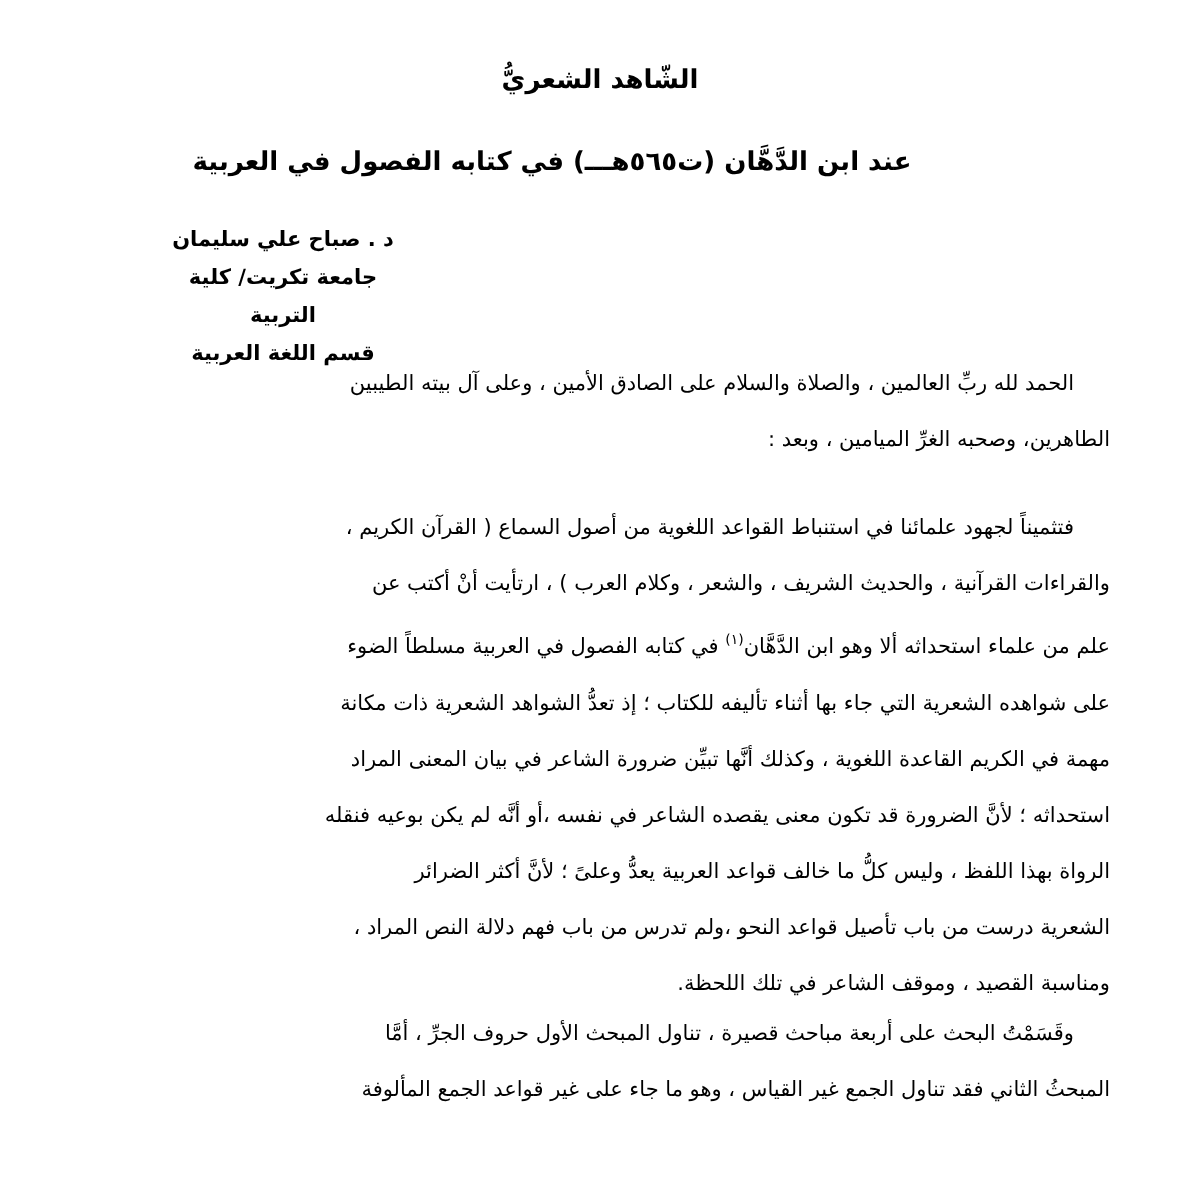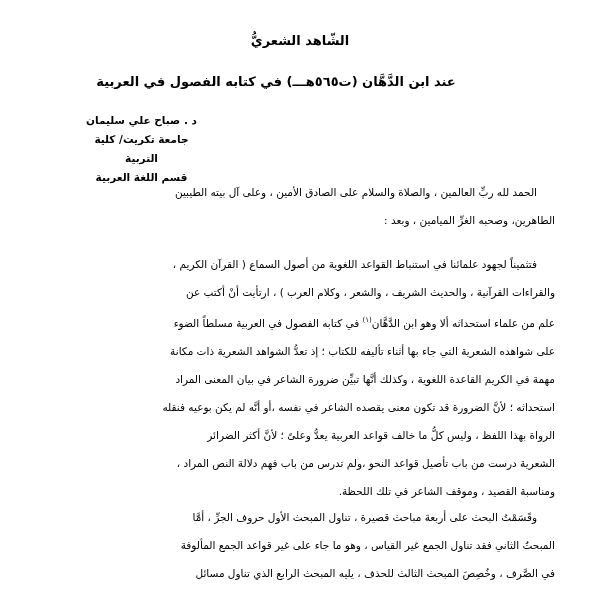--- a/index.html
+++ b/index.html
@@ -62,16 +62,15 @@
     <span class="line">مهمة في الكريم القاعدة اللغوية ، وكذلك أنَّها تبيِّن ضرورة الشاعر في بيان المعنى المراد</span>
     <span class="line">استحداثه ؛ لأنَّ الضرورة قد تكون معنى يقصده الشاعر في نفسه ،أو أنَّه لم يكن بوعيه فنقله</span>
     <span class="line">الرواة بهذا اللفظ ، وليس كلُّ ما خالف قواعد العربية يعدُّ وعلىً ؛ لأنَّ أكثر الضرائر</span>
     <span class="line">الشعرية درست من باب تأصيل قواعد النحو ،ولم تدرس من باب فهم دلالة النص المراد ،</span>
     <span class="line">ومناسبة القصيد ، وموقف الشاعر في تلك اللحظة.</span>
   </div>
 
   <div class="body-text p3">
     <span class="line indent">وقَسَمْتُ البحث على أربعة مباحث قصيرة ، تناول المبحث الأول حروف الجرِّ ، أمَّا</span>
     <span class="line">المبحثُ الثاني فقد تناول الجمع غير القياس ، وهو ما جاء على غير قواعد الجمع المألوفة</span>
-    <span class="line">في الصَّرف ، وخُصِصَ المبحث الثالث للحذف ، يليه المبحث الرابع الذي تناول مسائل</span>
   </div>
 
 </div>
 
 </body></html>

